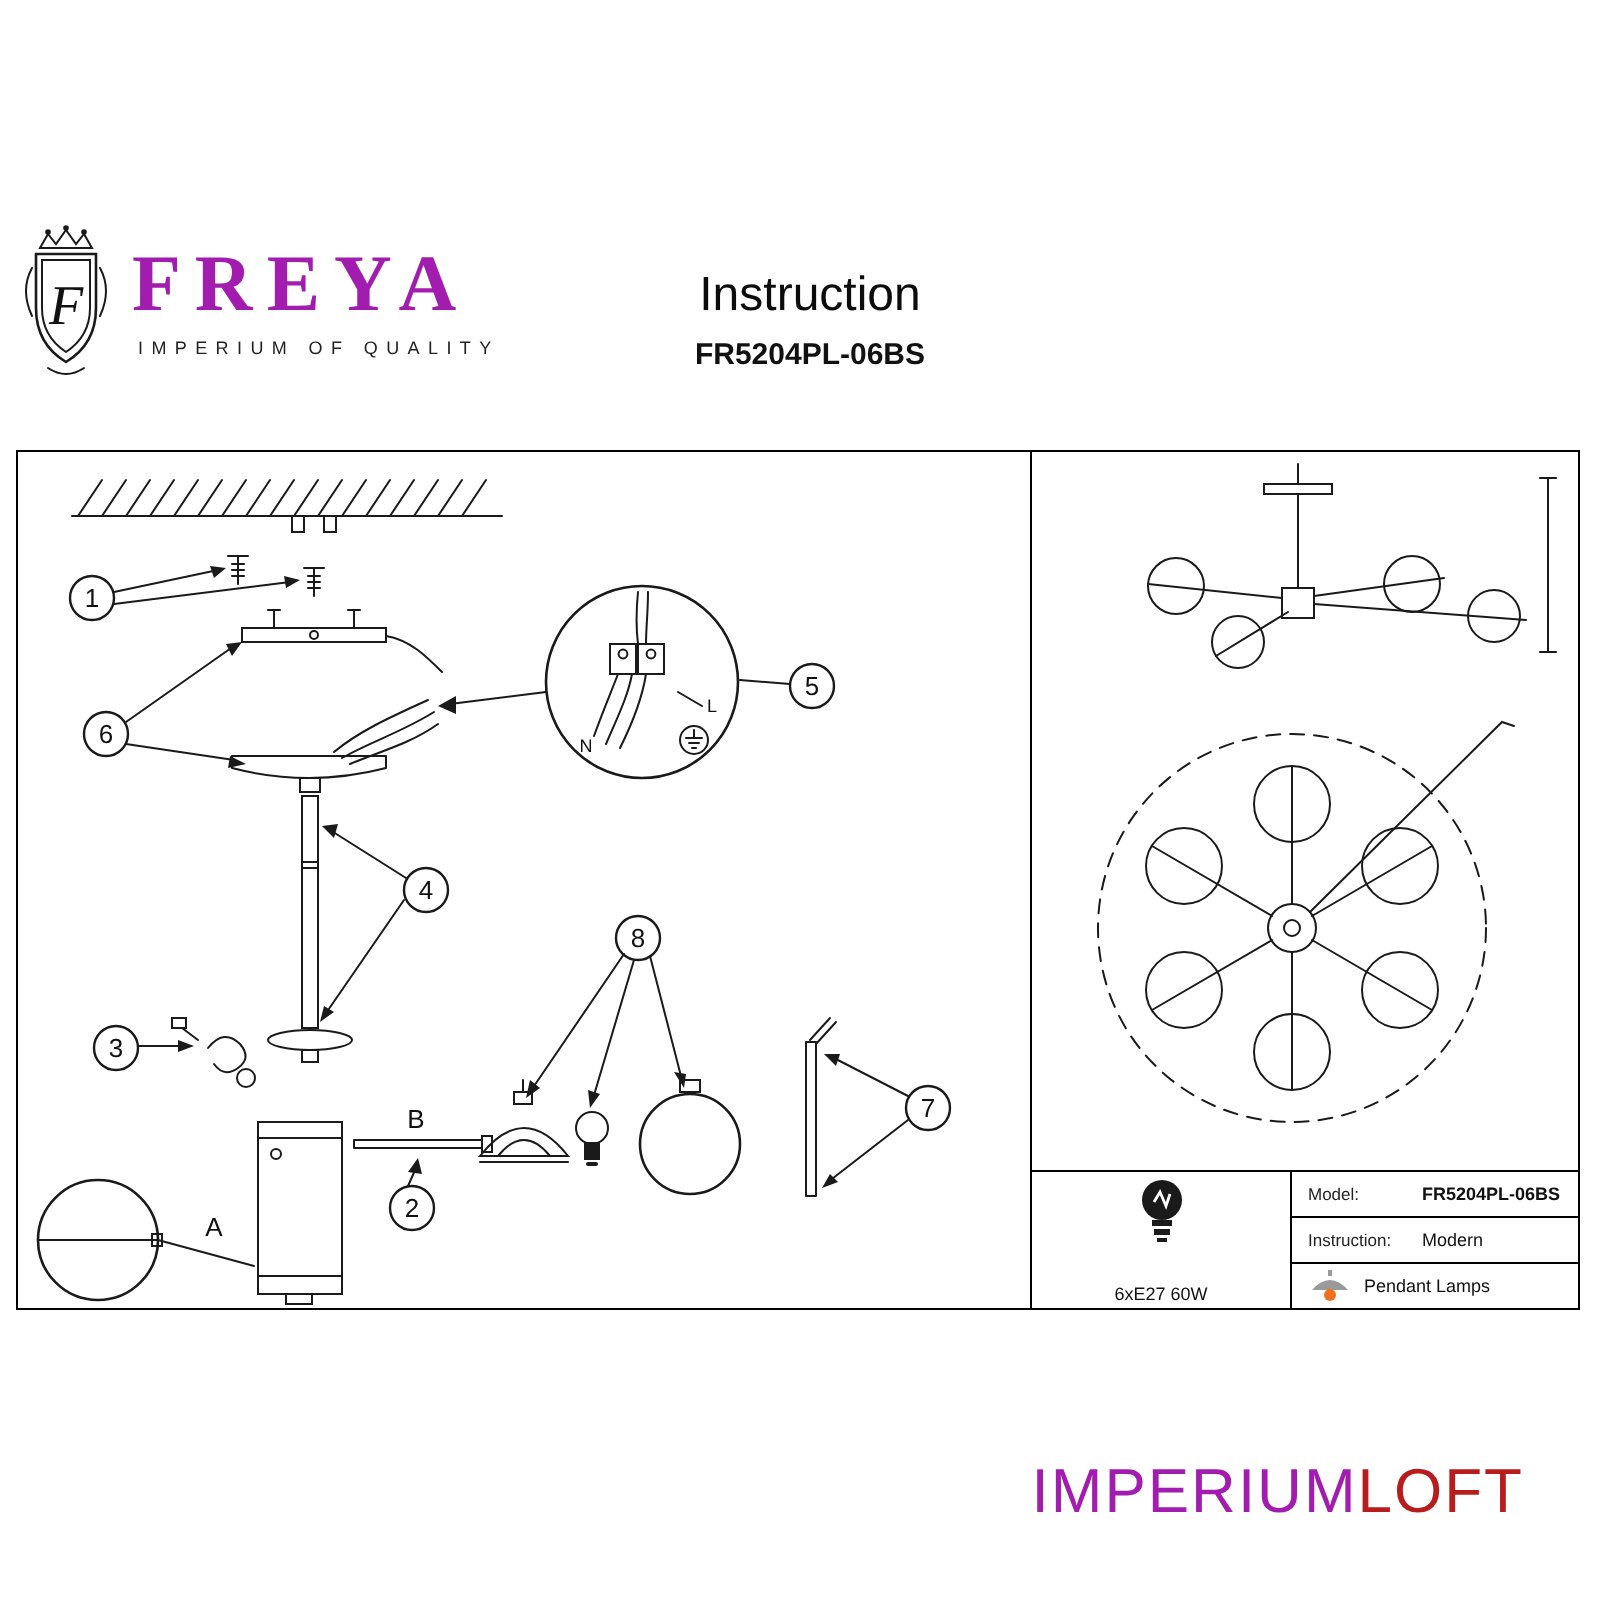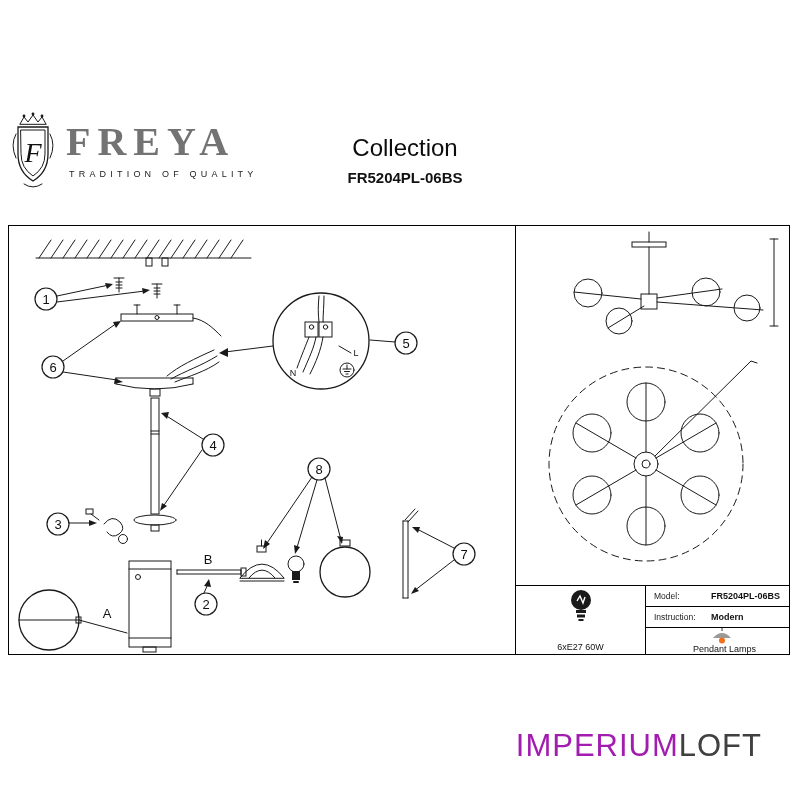--- a/index.html
+++ b/index.html
@@ -1,21 +1,21 @@
 <!DOCTYPE html>
 <html><head>
 <meta charset="utf-8">
 <style>
   html,body{margin:0;padding:0;background:#fff;}
   #page{position:relative;width:800px;height:800px;background:#fff;font-family:"Liberation Sans",sans-serif;color:#111;overflow:hidden;}
   
   .logo-wrap{position:absolute;left:8px;top:112px;display:flex;align-items:flex-start;}
   .crest{width:50px;height:82px;}
   .brand-block{margin-left:8px;padding-top:10px;}
-  .brand-name{font-family:"Liberation Serif",serif;font-size:40px;letter-spacing:7px;font-weight:600;color:#737373;line-height:1;}
+  .brand-name{font-family:"Liberation Serif",serif;font-size:40px;letter-spacing:7px;font-weight:600;color:#a21caf;line-height:1;}
   .brand-tagline{font-size:9px;letter-spacing:4.2px;color:#222;margin-top:7px;margin-left:3px;}
   .title-block{position:absolute;left:255px;top:134px;width:300px;text-align:center;}
   .doc-title{font-size:24px;font-weight:400;color:#0c0c0c;}
   .doc-model{font-size:15px;font-weight:700;margin-top:7px;}
   
   .box{position:absolute;border:1px solid #000;box-sizing:border-box;background:#fff;}
   #main-box{left:8px;top:225px;width:508px;height:430px;}
   #views-box{left:515px;top:225px;width:275px;height:361px;}
   #spec-box{left:515px;top:585px;width:275px;height:70px;display:flex;}
   .ln{stroke:#1a1a1a;stroke-width:1;fill:none;stroke-linecap:round;}
@@ -23,53 +23,53 @@
   .flt{fill:#1a1a1a;stroke:none;}
   .callout circle{fill:#fff;stroke:#1a1a1a;stroke-width:1.2;}
   .callout text, text.lbl{font-family:"Liberation Sans",sans-serif;font-size:13px;fill:#111;text-anchor:middle;}
   text.sm{font-size:9px;text-anchor:middle;fill:#111;font-family:"Liberation Sans",sans-serif;}
   .dashed{stroke-dasharray:7 5;}
   
   .bulb-cell{width:130px;border-right:1px solid #000;box-sizing:border-box;display:flex;flex-direction:column;align-items:center;justify-content:center;}
   .bulb-text{font-size:9px;margin-top:17px;}
   .spec-rows{flex:1;display:flex;flex-direction:column;}
   .spec-row{flex:1;display:flex;align-items:center;padding-left:8px;border-bottom:1px solid #000;box-sizing:border-box;}
-  .spec-row:last-child{border-bottom:none;flex-direction:column;}
+  .spec-row:last-child{border-bottom:none;}
   .spec-label{font-size:8.5px;color:#222;width:57px;}
   .spec-value{font-size:9px;font-weight:700;}
   .cat-value{font-size:9px;font-weight:400;margin-left:6px;}
   
   .footer-logo{position:absolute;top:728px;right:38px;font-size:31px;letter-spacing:1px;font-weight:400;}
   .footer-gray{color:#a21caf;}
-  .footer-orange{color:#404040;}
+  .footer-orange{color:#b91c1c;}
 </style>
 </head>
 <body>
 
 <div id="page">
 
   <div class="logo-wrap">
     <svg class="crest" viewBox="0 0 46 82">
       <path class="ln" d="M10 12 L14 5 L18 10 L23 3 L28 10 L32 5 L36 12 Z"></path>
       <circle class="flt" cx="14" cy="4" r="1.4"></circle>
         <circle class="flt" cx="23" cy="2" r="1.4"></circle>
         <circle class="flt" cx="32" cy="4" r="1.4"></circle>
       <path class="lnb" d="M8 15 H38 V42 Q38 60 23 69 Q8 60 8 42 Z"></path>
       <path class="ln" d="M11 18 H35 V42 Q35 56 23 64 Q11 56 11 42 Z"></path>
       <path class="ln" d="M6 22 Q0 33 6 46 M40 22 Q46 33 40 46 M14 72 Q23 78 32 72"></path>
       <text x="23" y="50" style="font-family:'Liberation Serif',serif;font-size:28px;font-style:italic;text-anchor:middle;fill:#111;">F</text>
     </svg>
     <div class="brand-block">
       <div class="brand-name">FREYA</div>
-      <div class="brand-tagline">TRADITION OF QUALITY</div>
+      <div class="brand-tagline">IMPERIUM OF QUALITY</div>
     </div>
   </div>
 
   <div class="title-block">
-    <div class="doc-title">Collection</div>
+    <div class="doc-title">Instruction</div>
     <div class="doc-model">FR5204PL-06BS</div>
   </div>
 
   <div id="main-box" class="box">
     <svg width="506" height="428" viewBox="0 0 506 428">
 
       <g>
         <path class="ln" d="M27 32 H242"></path>
         <path class="ln" d="M30 32 l12 -18 M42 32 l12 -18 M54 32 l12 -18 M66 32 l12 -18 M78 32 l12 -18 M90 32 l12 -18 M102 32 l12 -18 M114 32 l12 -18 M126 32 l12 -18 M138 32 l12 -18 M150 32 l12 -18 M162 32 l12 -18 M174 32 l12 -18 M186 32 l12 -18 M198 32 l12 -18 M210 32 l12 -18 M222 32 l12 -18"></path>
         <rect class="ln" x="137" y="32" width="6" height="8"></rect>
@@ -285,21 +285,21 @@
       </svg>
       <div class="bulb-text">6xE27 60W</div>
     </div>
     <div class="spec-rows">
       <div class="spec-row">
         <span class="spec-label">Model:</span>
         <span class="spec-value">FR5204PL-06BS</span>
       </div>
       <div class="spec-row">
         <span class="spec-label">Instruction:</span>
-        <span class="spec-value" style="font-weight:700;">Modern</span>
+        <span class="spec-value" style="font-weight:400;">Modern</span>
       </div>
       <div class="spec-row">
         <svg width="22" height="16" viewBox="0 0 22 16">
           <path d="M2 10 Q11 0 20 10 Z" style="fill:#9a9a9a;"></path>
           <rect x="10" y="0" width="2" height="3" style="fill:#9a9a9a;"></rect>
           <circle cx="11" cy="12.5" r="3" style="fill:#f2701d;"></circle>
         </svg>
         <span class="cat-value">Pendant Lamps</span>
       </div>
     </div>

